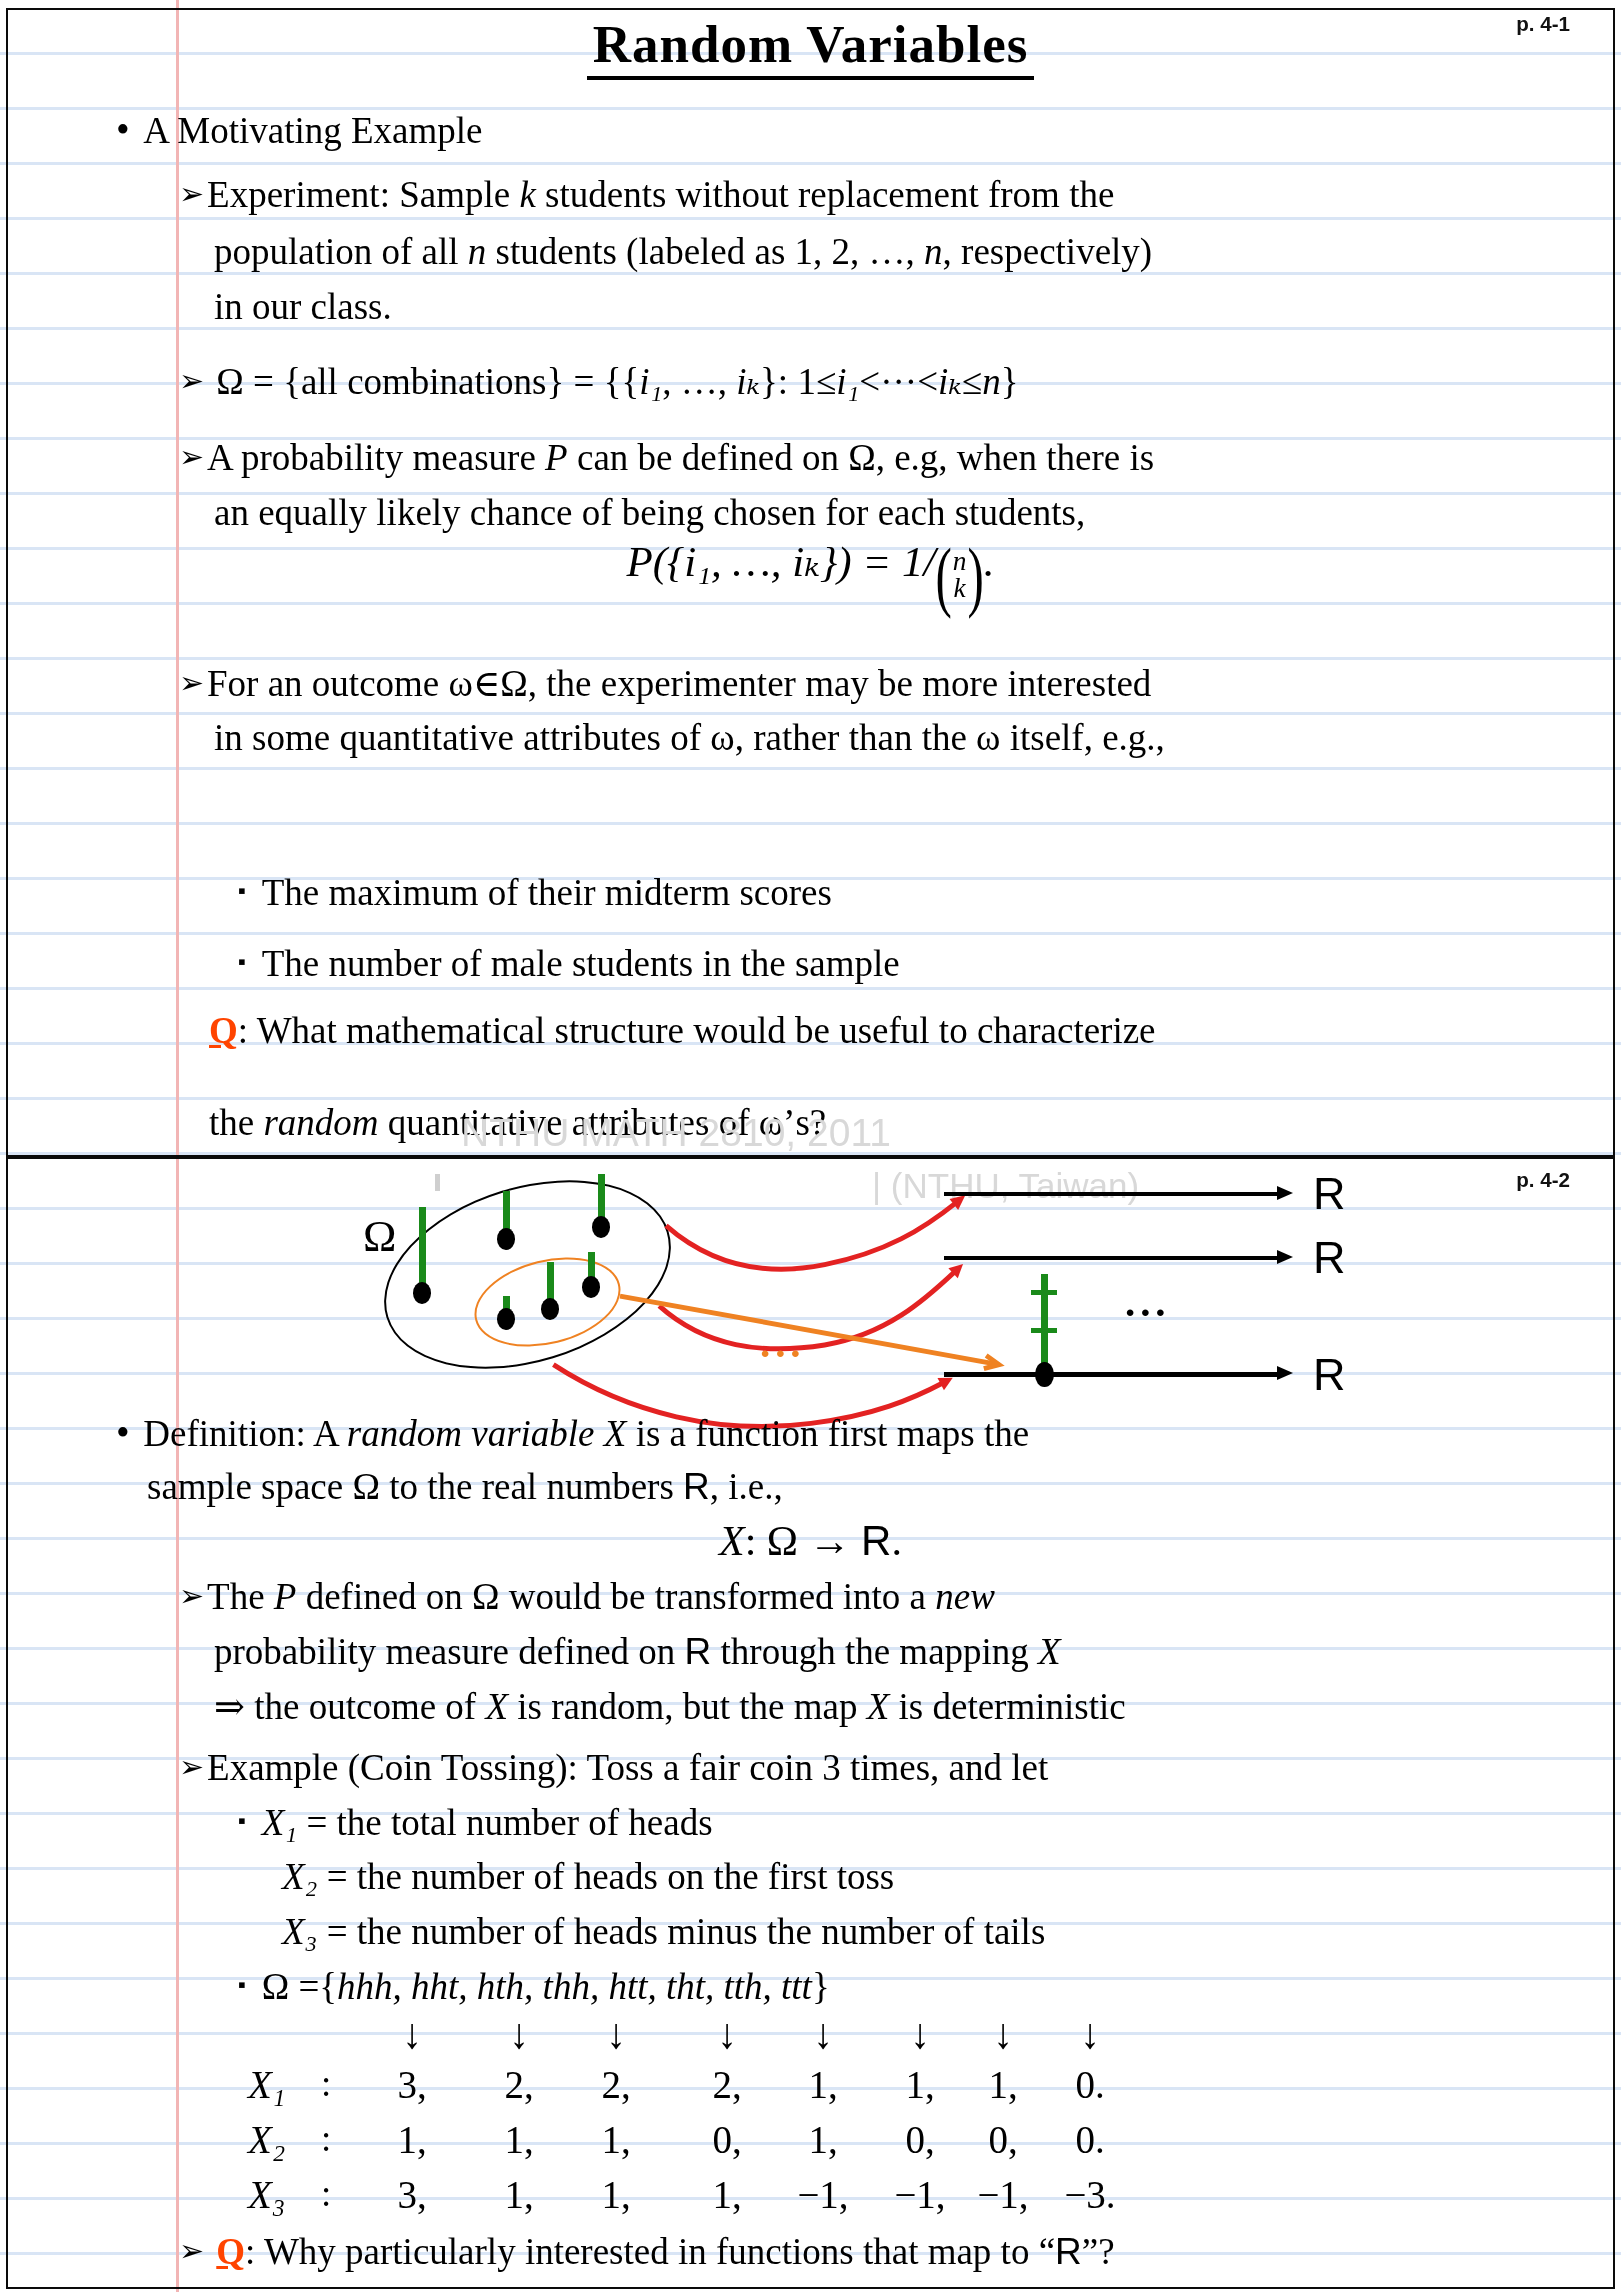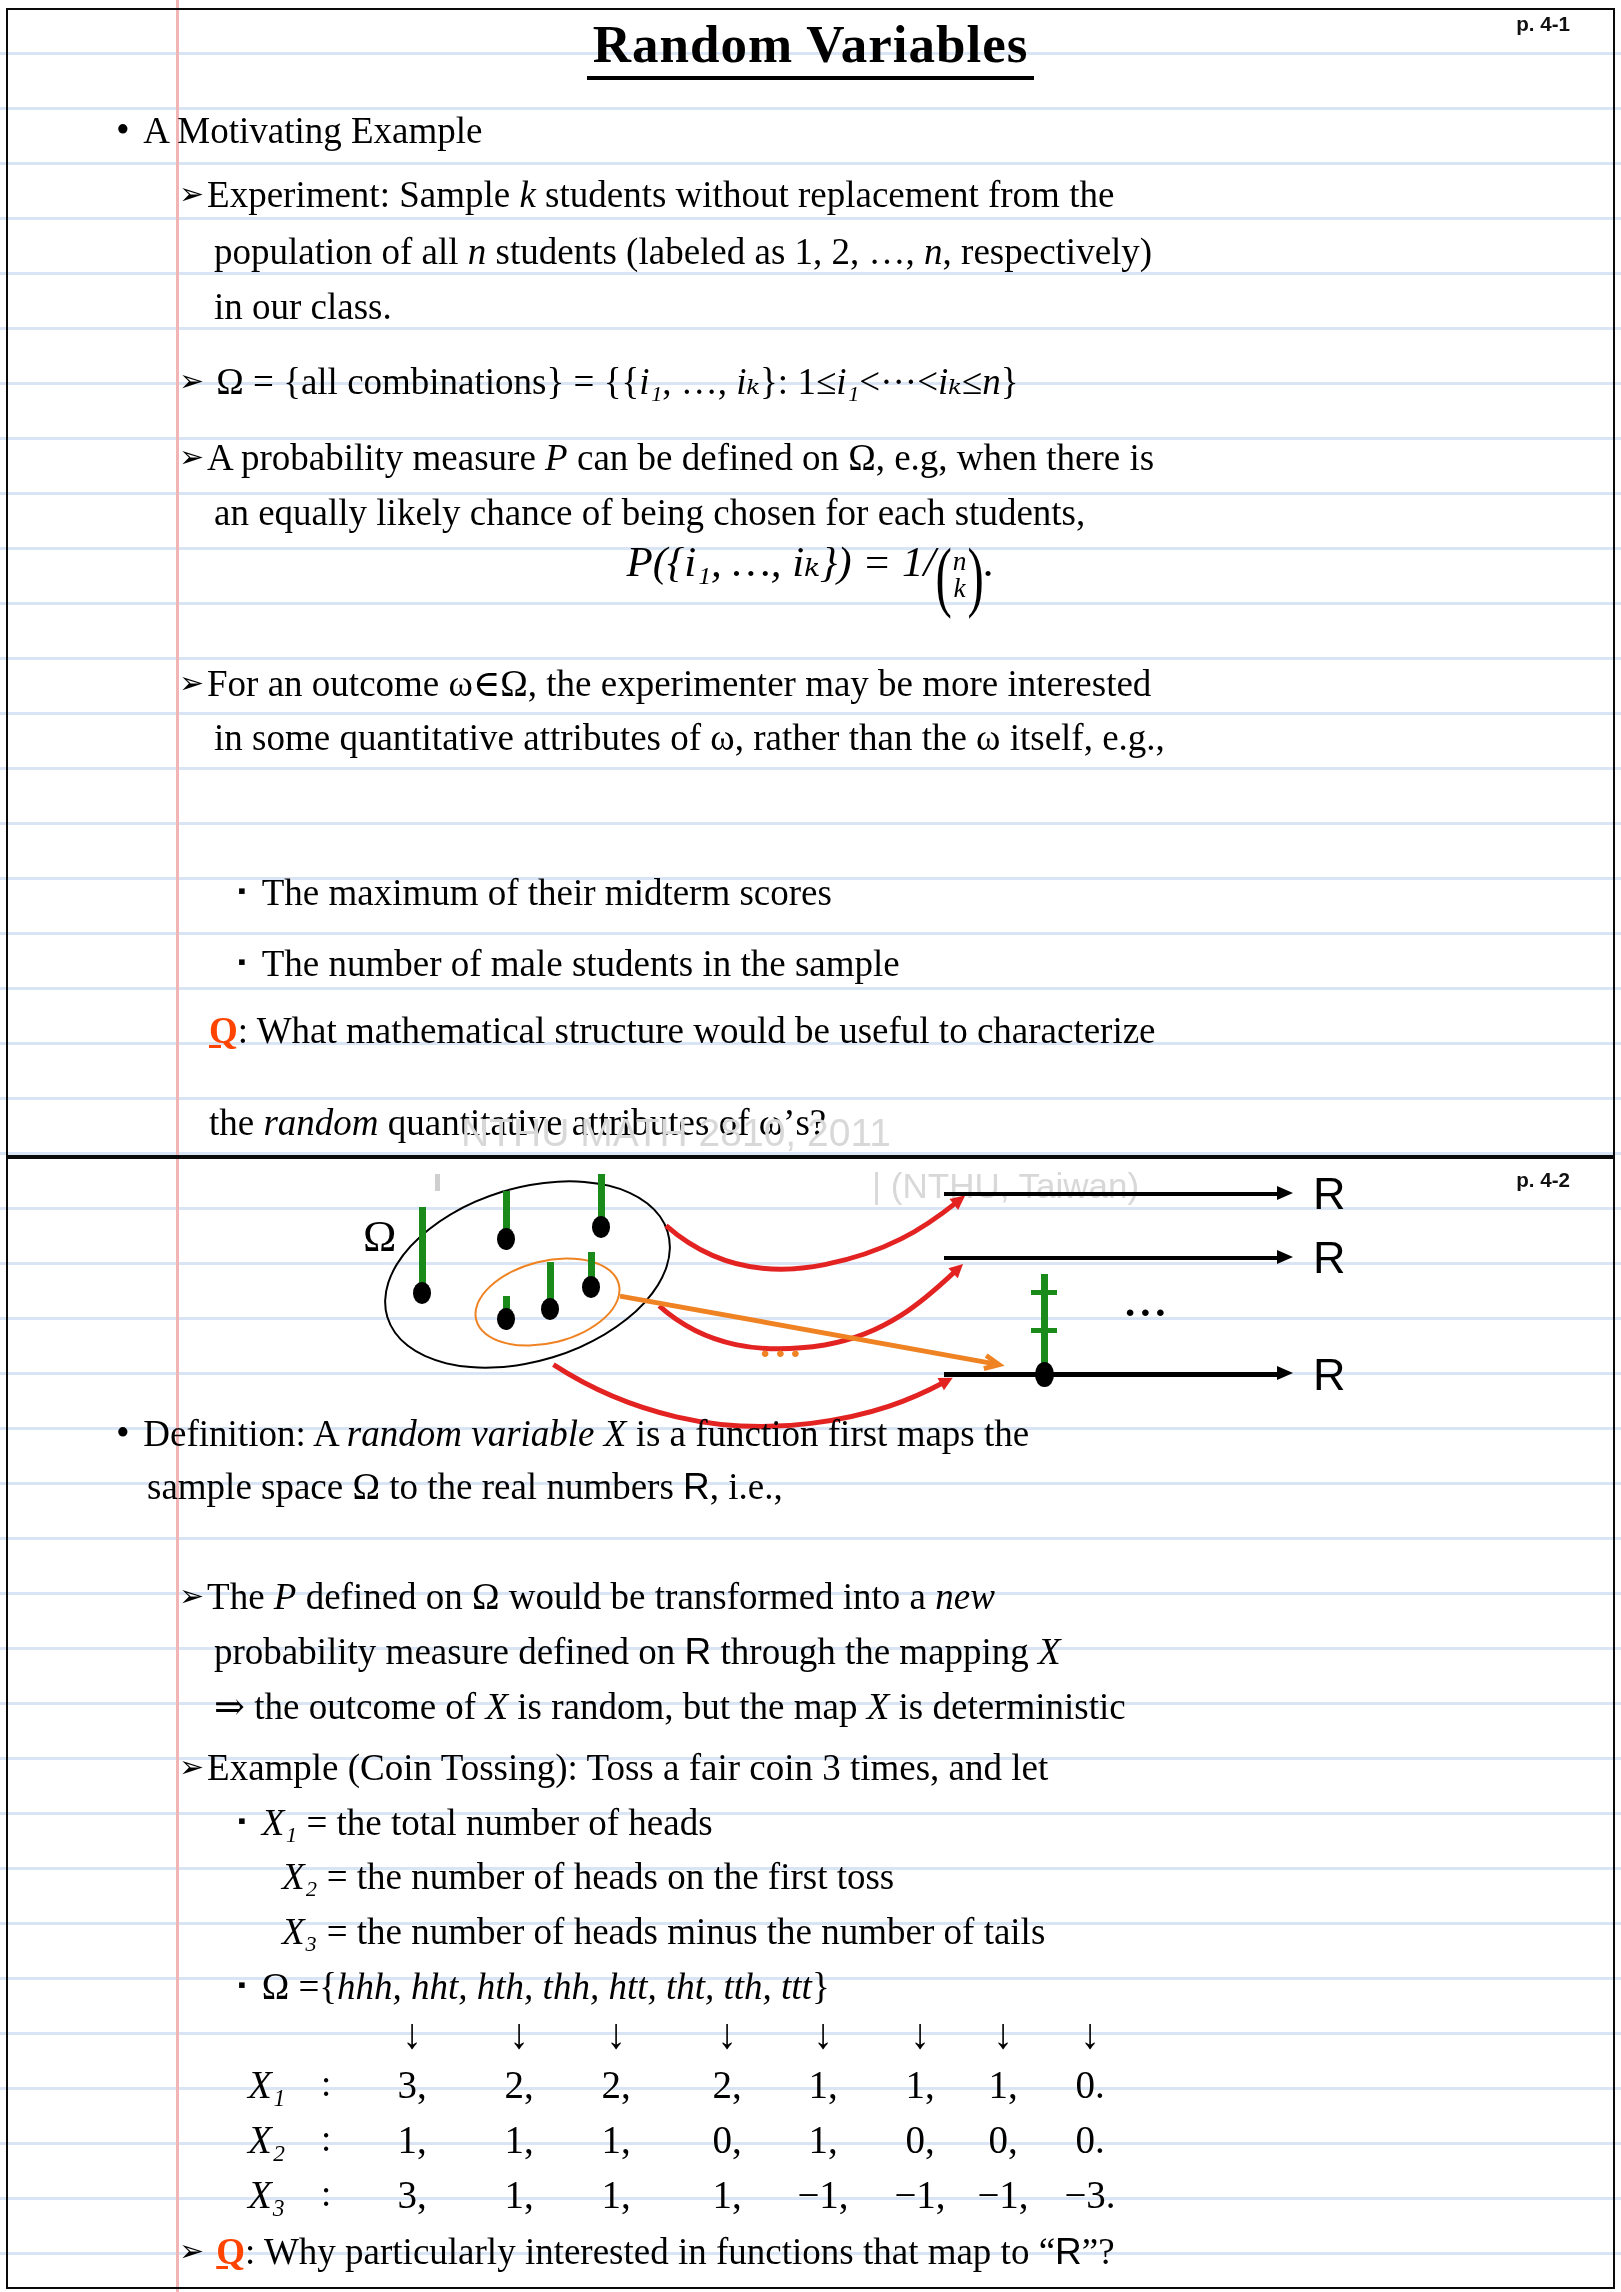--- a/index.html
+++ b/index.html
@@ -170,20 +170,23 @@
   <div class="gtick" style="left:1031px;top:1290px;"></div>
   <div class="gtick" style="left:1031px;top:1328px;"></div>
   <div class="dot" style="left:1035px;top:1362px;width:18.6px;height:24.5px;"></div>
 
   <div class="line" style="left:116px;top:1411px;">
     <span class="bul">•</span><span>Definition: A </span><span class="i">random variable X</span><span> is a function first maps the</span>
   </div>
   <div class="line" style="left:147px;top:1466px;">
     <span>sample space Ω to the real numbers </span><span class="rr">R</span><span>, i.e.,</span>
   </div>
+  <div class="centerline" style="top:1517px;font-size:42px;">
+    <span class="i">X</span><span>: Ω </span><span class="maparrow">→</span><span> </span><span class="rr">R</span><span>.</span>
+  </div>
 
   <div class="line" style="left:179px;top:1576px;">
     <span class="ar">➢</span><span>The </span><span class="i">P</span><span> defined on Ω would be transformed into a </span><span class="i">new</span>
   </div>
   <div class="line" style="left:214px;top:1631px;">
     <span>probability measure defined on </span><span class="rr">R</span><span> through the mapping </span><span class="i">X</span>
   </div>
   <div class="line" style="left:214px;top:1686px;">
     <span>⇒ the outcome of </span><span class="i">X</span><span> is random, but the map </span><span class="i">X</span><span> is deterministic</span>
   </div>

